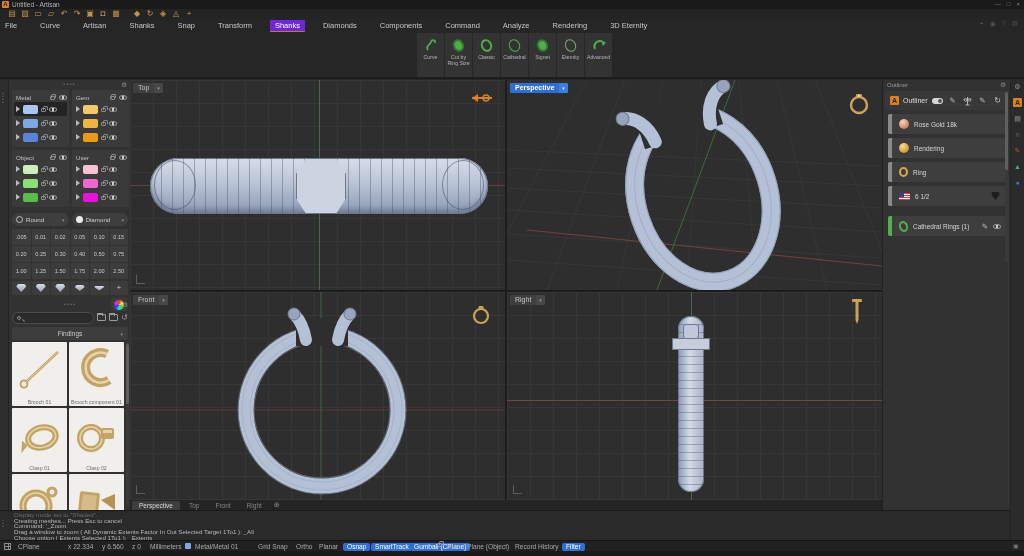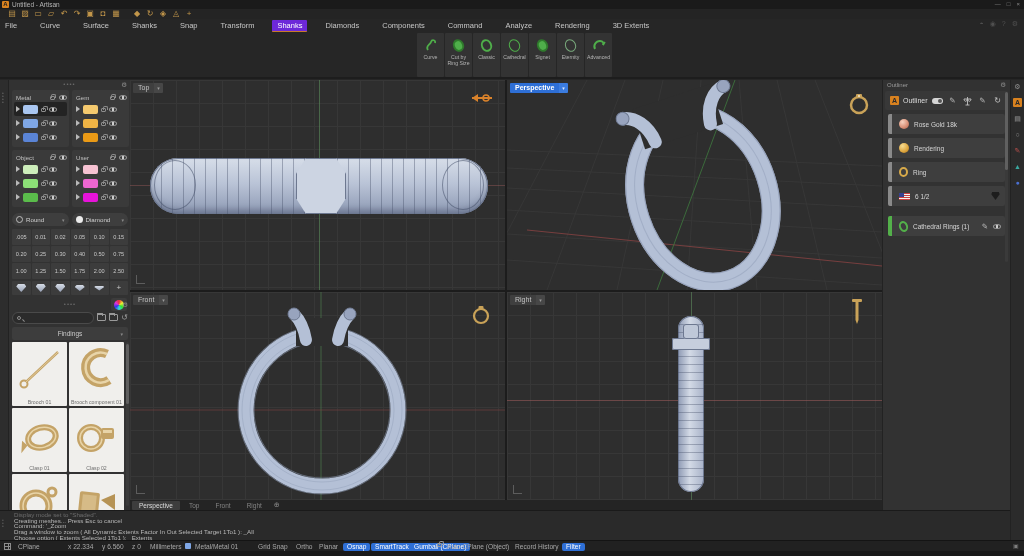--- a/index.html
+++ b/index.html
@@ -216,31 +216,31 @@
   <span class="tbi gap">◆</span>
   <span class="tbi">↻</span>
   <span class="tbi">◈</span>
   <span class="tbi">◬</span>
   <span class="tbi">+</span>
 </div>
 
 <div class="menubar">
   <span class="menu-item">File</span>
   <span class="menu-item">Curve</span>
-  <span class="menu-item">Surface</span>
+  <span class="menu-item">Artisan</span>
   <span class="menu-item">Shanks</span>
   <span class="menu-item">Snap</span>
   <span class="menu-item">Transform</span>
   <span class="menu-item active">Shanks</span>
   <span class="menu-item">Diamonds</span>
   <span class="menu-item">Components</span>
   <span class="menu-item">Command</span>
   <span class="menu-item">Analyze</span>
   <span class="menu-item">Rendering</span>
-  <span class="menu-item">3D Extents</span>
+  <span class="menu-item">3D Eternity</span>
 </div>
 <div class="menu-right">
   <span>◓</span>
   <span>◉</span>
   <span>?</span>
   <span>⚙</span>
 </div>
 
 <div class="ribbon">
   <div class="ribbon-inner">

